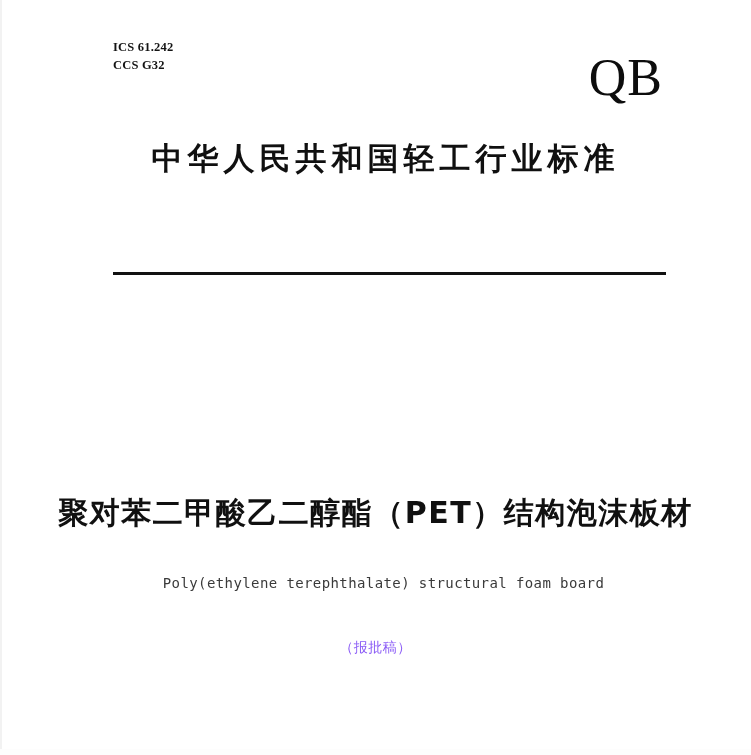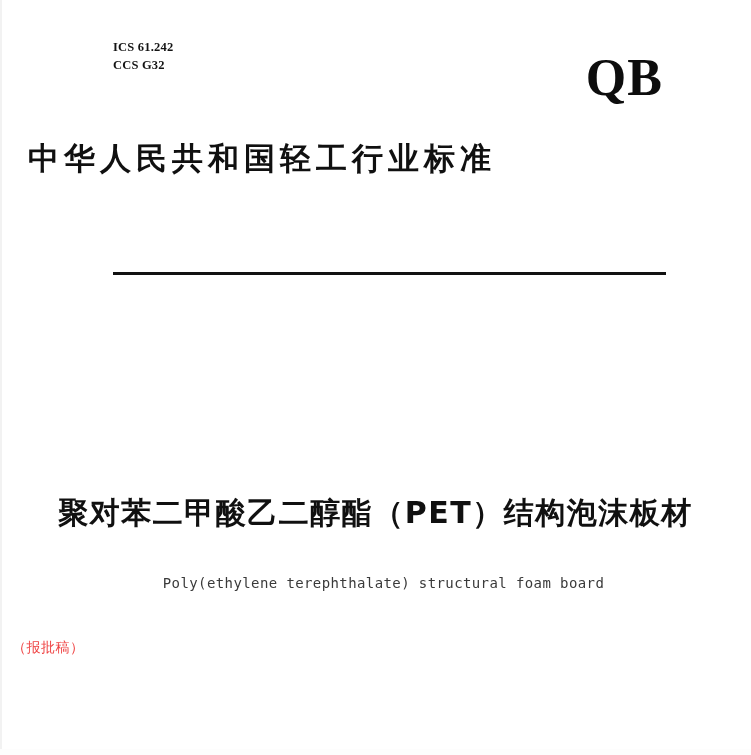--- a/index.html
+++ b/index.html
@@ -32,32 +32,33 @@
     font-size: 12.5px;
     color: #141414;
     letter-spacing: 0.2px;
   }
   
   .qb-logo {
     position: absolute;
     right: 88px;
     top: 52px;
     font-family: "Liberation Serif", serif;
-    font-weight: bold;
+    font-weight: normal;
     font-size: 52px;
     line-height: 1;
     color: #0d0d0d;
     letter-spacing: 1px;
   }
   
   .std-title {
     position: absolute;
     left: 0;
     right: 0;
     top: 138px;
+    text-align: center;
     font-family: "DejaVu Sans", sans-serif;
     font-weight: bold;
     font-size: 31px;
     letter-spacing: 5px;
     color: #101010;
     padding-left: 28px;
     padding-right: 8px;
     box-sizing: border-box;
   }
   
@@ -105,25 +106,25 @@
     letter-spacing: 0.4px;
     color: #3a3a3a;
     margin-left: 16px;
   }
   
   .draft-mark {
     position: absolute;
     left: 0;
     right: 0;
     top: 639px;
+    text-align: center;
     font-family: "DejaVu Sans", sans-serif;
     font-size: 14px;
     letter-spacing: 0.5px;
-    color: #ef4444;
-    margin-left: 12px;
+    color: #8b5cf6;
   }
   
   .edge-left {
     position: absolute;
     left: 0; top: 0; bottom: 0;
     width: 2px;
     background: #f2f2f2;
   }
   .edge-bottom {
     position: absolute;

